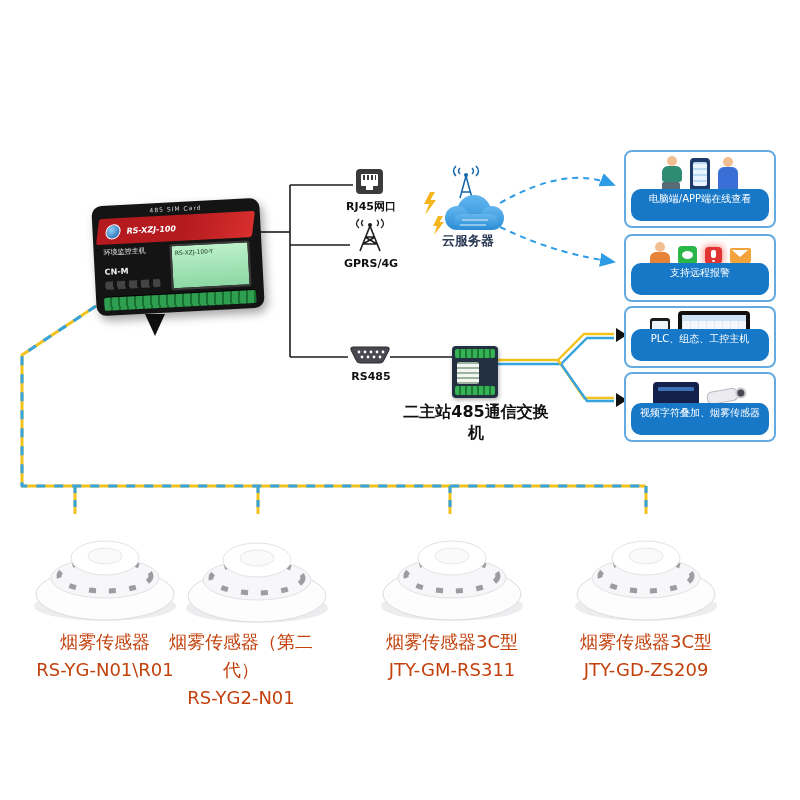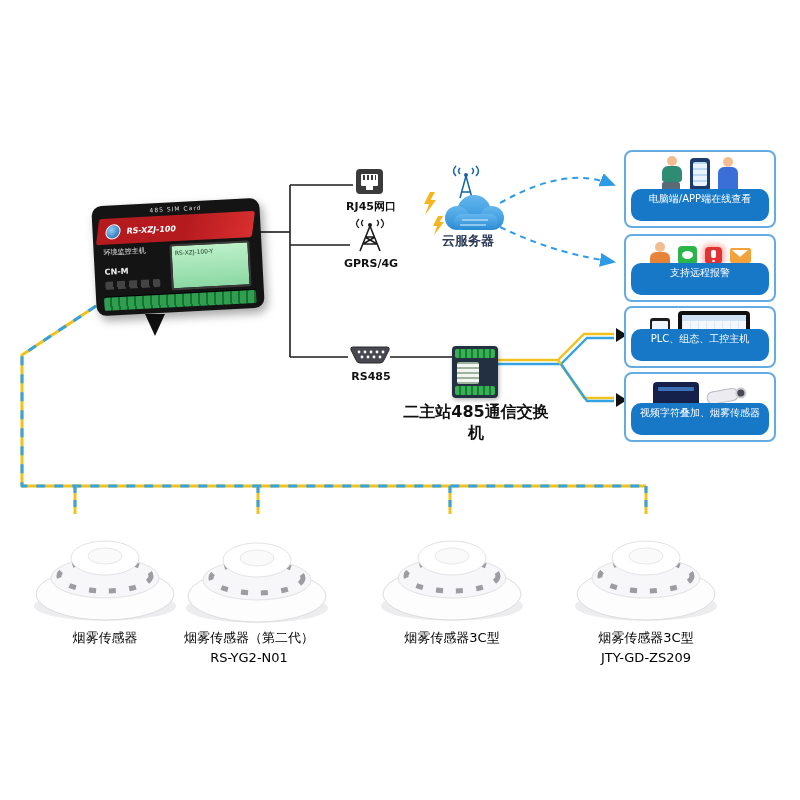--- a/index.html
+++ b/index.html
@@ -77,21 +77,21 @@
   .sw .lbl{position:absolute;left:5px;top:16px;width:22px;height:22px;background:#f4f6f2;border-radius:2px;
            background-image:linear-gradient(#9db39d 2px,transparent 2px);background-size:100% 5px}
   .sw .b{position:absolute;left:3px;bottom:3px;right:3px;height:9px;border-radius:2px;
          background:repeating-linear-gradient(90deg,#36b153 0 4px,#1c7a35 4px 6px)}
 
   .small-label{font-weight:bold;font-size:16px;color:#111;text-align:center;z-index:3}
   .cloud-label{font-weight:bold;font-size:13px;color:#2b3a55;text-align:center;z-index:3}
 
   
   .sensor{width:150px;height:110px;z-index:3}
-  .s-label{text-align:center;font-size:13px;color:#000000;line-height:1.55;z-index:3}
+  .s-label{text-align:center;font-size:18px;color:#c2410c;line-height:1.55;z-index:3}
 </style>
 </head>
 <body>
 
 <div class="stage">
 
   <svg class="abs" width="800" height="800" style="left:0;top:0;z-index:1">
 
     <g stroke="#1c1c1c" stroke-width="1.6" fill="none">
       <path d="M258 232 H290"></path>
@@ -303,26 +303,28 @@
     <ellipse cx="75" cy="92" rx="71" ry="15" fill="#ededf0"></ellipse>
     <ellipse cx="75" cy="80" rx="69" ry="26" fill="#fdfdfd" stroke="#dcdcdf"></ellipse>
     <ellipse cx="75" cy="64" rx="54" ry="20" fill="#f7f7f9" stroke="#e2e2e5"></ellipse>
     <ellipse cx="75" cy="62" rx="46" ry="15" fill="none" stroke="#6b6b72" stroke-width="5" stroke-dasharray="7 13" opacity=".65"></ellipse>
     <ellipse cx="75" cy="44" rx="34" ry="17" fill="#ffffff" stroke="#e3e3e6"></ellipse>
     <ellipse cx="75" cy="42" rx="17" ry="8" fill="#fafafa" stroke="#e8e8ea"></ellipse>
   </svg>
 
   <div class="abs s-label" style="left:20px;top:628px;width:170px">
     <div>烟雾传感器</div>
-  </div>
-  <div class="abs s-label" style="left:164px;top:628px;width:170px">
+    <div>RS-YG-N01\R01</div>
+  </div>
+  <div class="abs s-label" style="left:156px;top:628px;width:170px">
     <div>烟雾传感器（第二代）</div>
     <div>RS-YG2-N01</div>
   </div>
   <div class="abs s-label" style="left:367px;top:628px;width:170px">
     <div>烟雾传感器3C型</div>
+    <div>JTY-GM-RS311</div>
   </div>
   <div class="abs s-label" style="left:561px;top:628px;width:170px">
     <div>烟雾传感器3C型</div>
     <div>JTY-GD-ZS209</div>
   </div>
 
 </div>
 
 </body></html>

